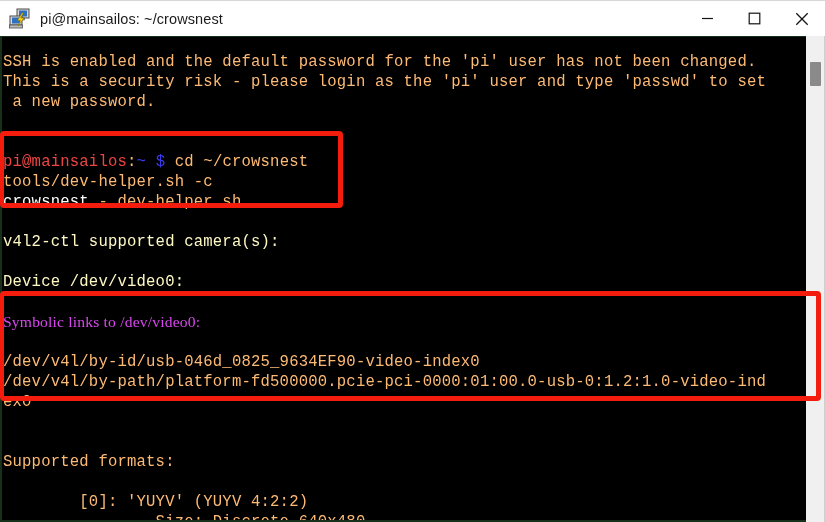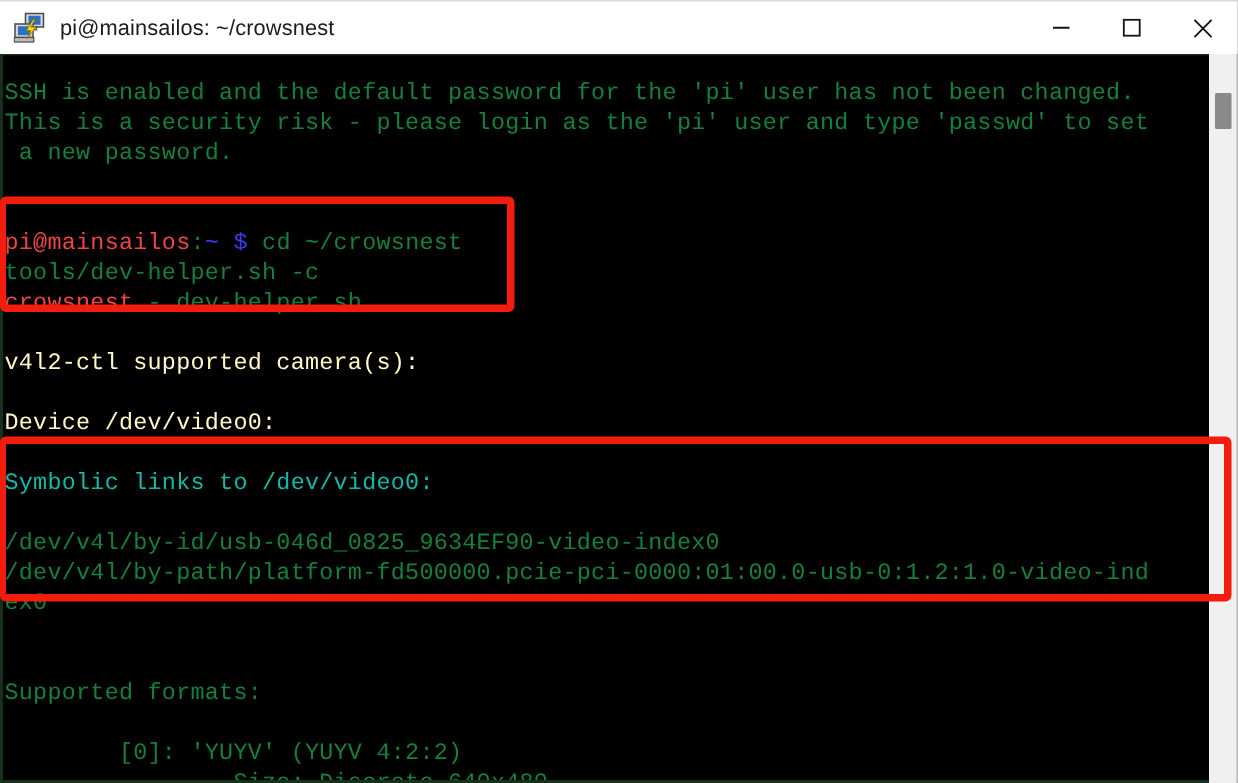--- a/index.html
+++ b/index.html
@@ -97,26 +97,26 @@
     font-family: "Liberation Mono", "DejaVu Sans Mono", monospace;
     font-size: 15.6px;
     line-height: 20px;
     letter-spacing: 0.18px;
     color: #cccccc;
     white-space: pre;
     margin: 0;
     tab-size: 8;
   }
   .term-line { height: 20px; white-space: pre; }
-  .c-white { color: #15803d; }
+  .c-white { color: #fdba74; }
   .c-green { color: #ef4444; }
-  .c-green-d { color: #14b8a6; }
+  .c-green-d { color: #d946ef; font-family: Liberation Serif, serif; }
   .c-blue  { color: #3b3bf0; }
   .c-navy  { color: #fef9c3; }
-  .c-red   { color: #ef4444; }
+  .c-red   { color: #ffffff; }
 
   
   .scrollbar {
     position: absolute;
     top: 36px;
     right: 0;
     width: 19px;
     height: 486px;
     background: #f0f0f0;
     border-right: 1px solid #cfcfcf;

